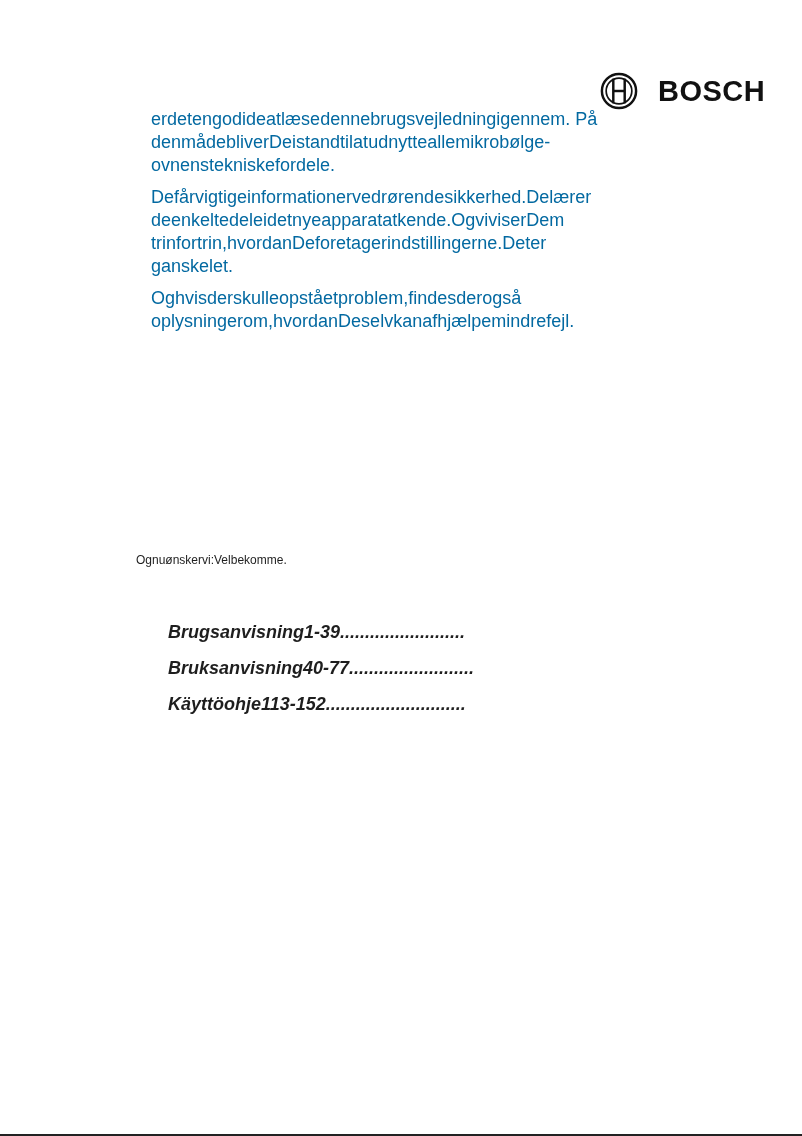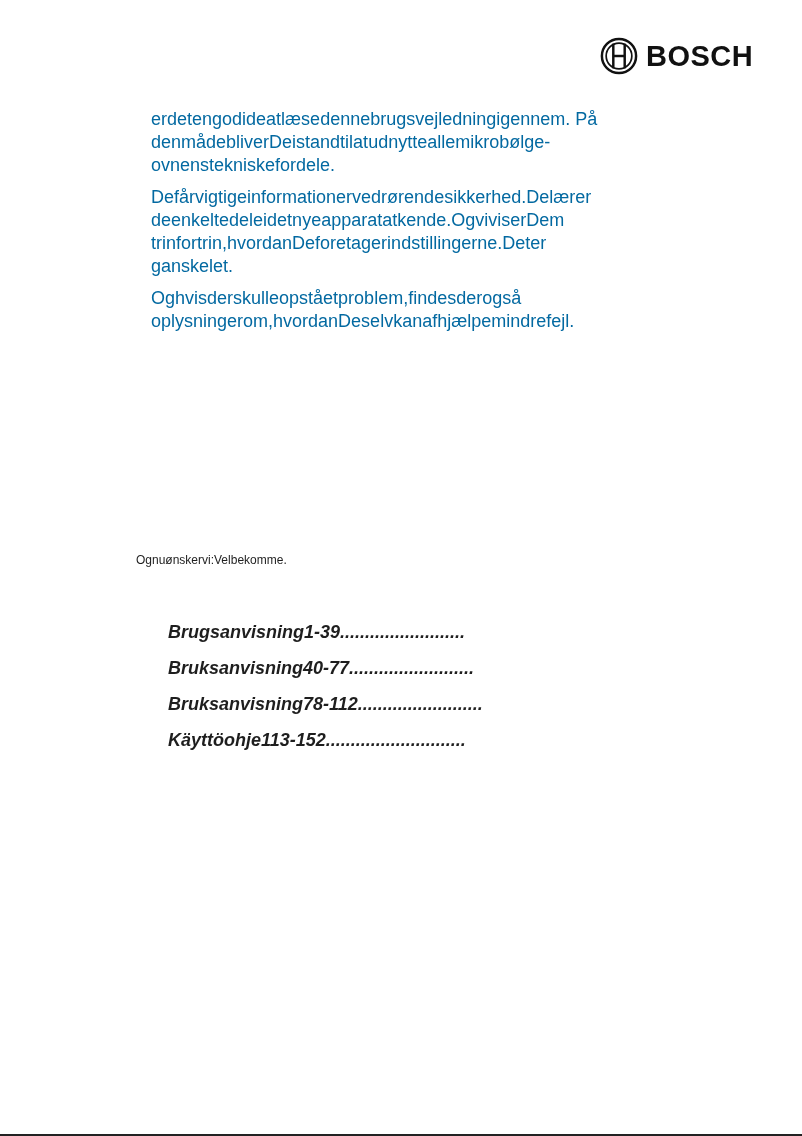--- a/index.html
+++ b/index.html
@@ -1,20 +1,20 @@
 <!DOCTYPE html>
 <html><head>
   <meta charset="utf-8">
   <style>
     html, body { margin: 0; padding: 0; }
     body {
       width: 802px; height: 1136px; background: #ffffff; position: relative; overflow: hidden;
       font-family: "Liberation Sans", sans-serif; color: #1e1e1e;
     }
-    .logo { position: absolute; left: 600px; top: 37px; display: flex; align-items: center; gap: 8px; }
+    .logo { position: absolute; left: 600px; top: 72px; display: flex; align-items: center; gap: 20px; }
     .logo-mark { width: 38px; height: 38px; }
     .logo-text { font-family: "Liberation Sans", sans-serif; font-weight: 700; font-size: 29px; letter-spacing: 0.5px; color: #111; line-height: 1; }
     .content { position: absolute; left: 151px; top: 108px; width: 460px; }
     .heading { font-weight: 700; font-size: 18px; line-height: 23px; margin: 0 0 8px 0; color: #1e1e1e; }
     .para { font-size: 18px; line-height: 23px; margin: 0 0 9px 0; color: #0369a1; }
     .closing { position: absolute; left: 136px; top: 549px; font-size: 12px; line-height: 23px; }
     .toc { position: absolute; left: 168px; top: 621px; font-style: italic; }
     .toc-item { font-weight: 700; font-size: 18px; line-height: 23px; height: 36px; white-space: nowrap; }
     .bottom-rule { position: absolute; left: 0; right: 0; top: 1134px; height: 2px; background: #222; }
   </style>
@@ -36,17 +36,16 @@
   <p class="para">erdetengodideatlæsedennebrugsvejledningigennem. På denmådebliverDeistandtilatudnytteallemikrobølge-ovnenstekniskefordele.</p>
   <p class="para">Defårvigtigeinformationervedrørendesikkerhed.Delærer deenkeltedeleidetnyeapparatatkende.OgviviserDem trinfortrin,hvordanDeforetagerindstillingerne.Deter ganskelet.</p>
   <p class="para">Oghvisderskulleopståetproblem,findesderogså oplysningerom,hvordanDeselvkanafhjælpemindrefejl.</p>
 </div>
 
 <div class="closing">Ognuønskervi:Velbekomme.</div>
 
 <div class="toc">
   <div class="toc-item">Brugsanvisning1-39.........................</div>
   <div class="toc-item">Bruksanvisning40-77.........................</div>
-  <div class="toc-item">Bruksanvisning78-112.........................</div>
   <div class="toc-item">Käyttöohje113-152............................</div>
 </div>
 
 <div class="bottom-rule"></div>
 
 </body></html>

